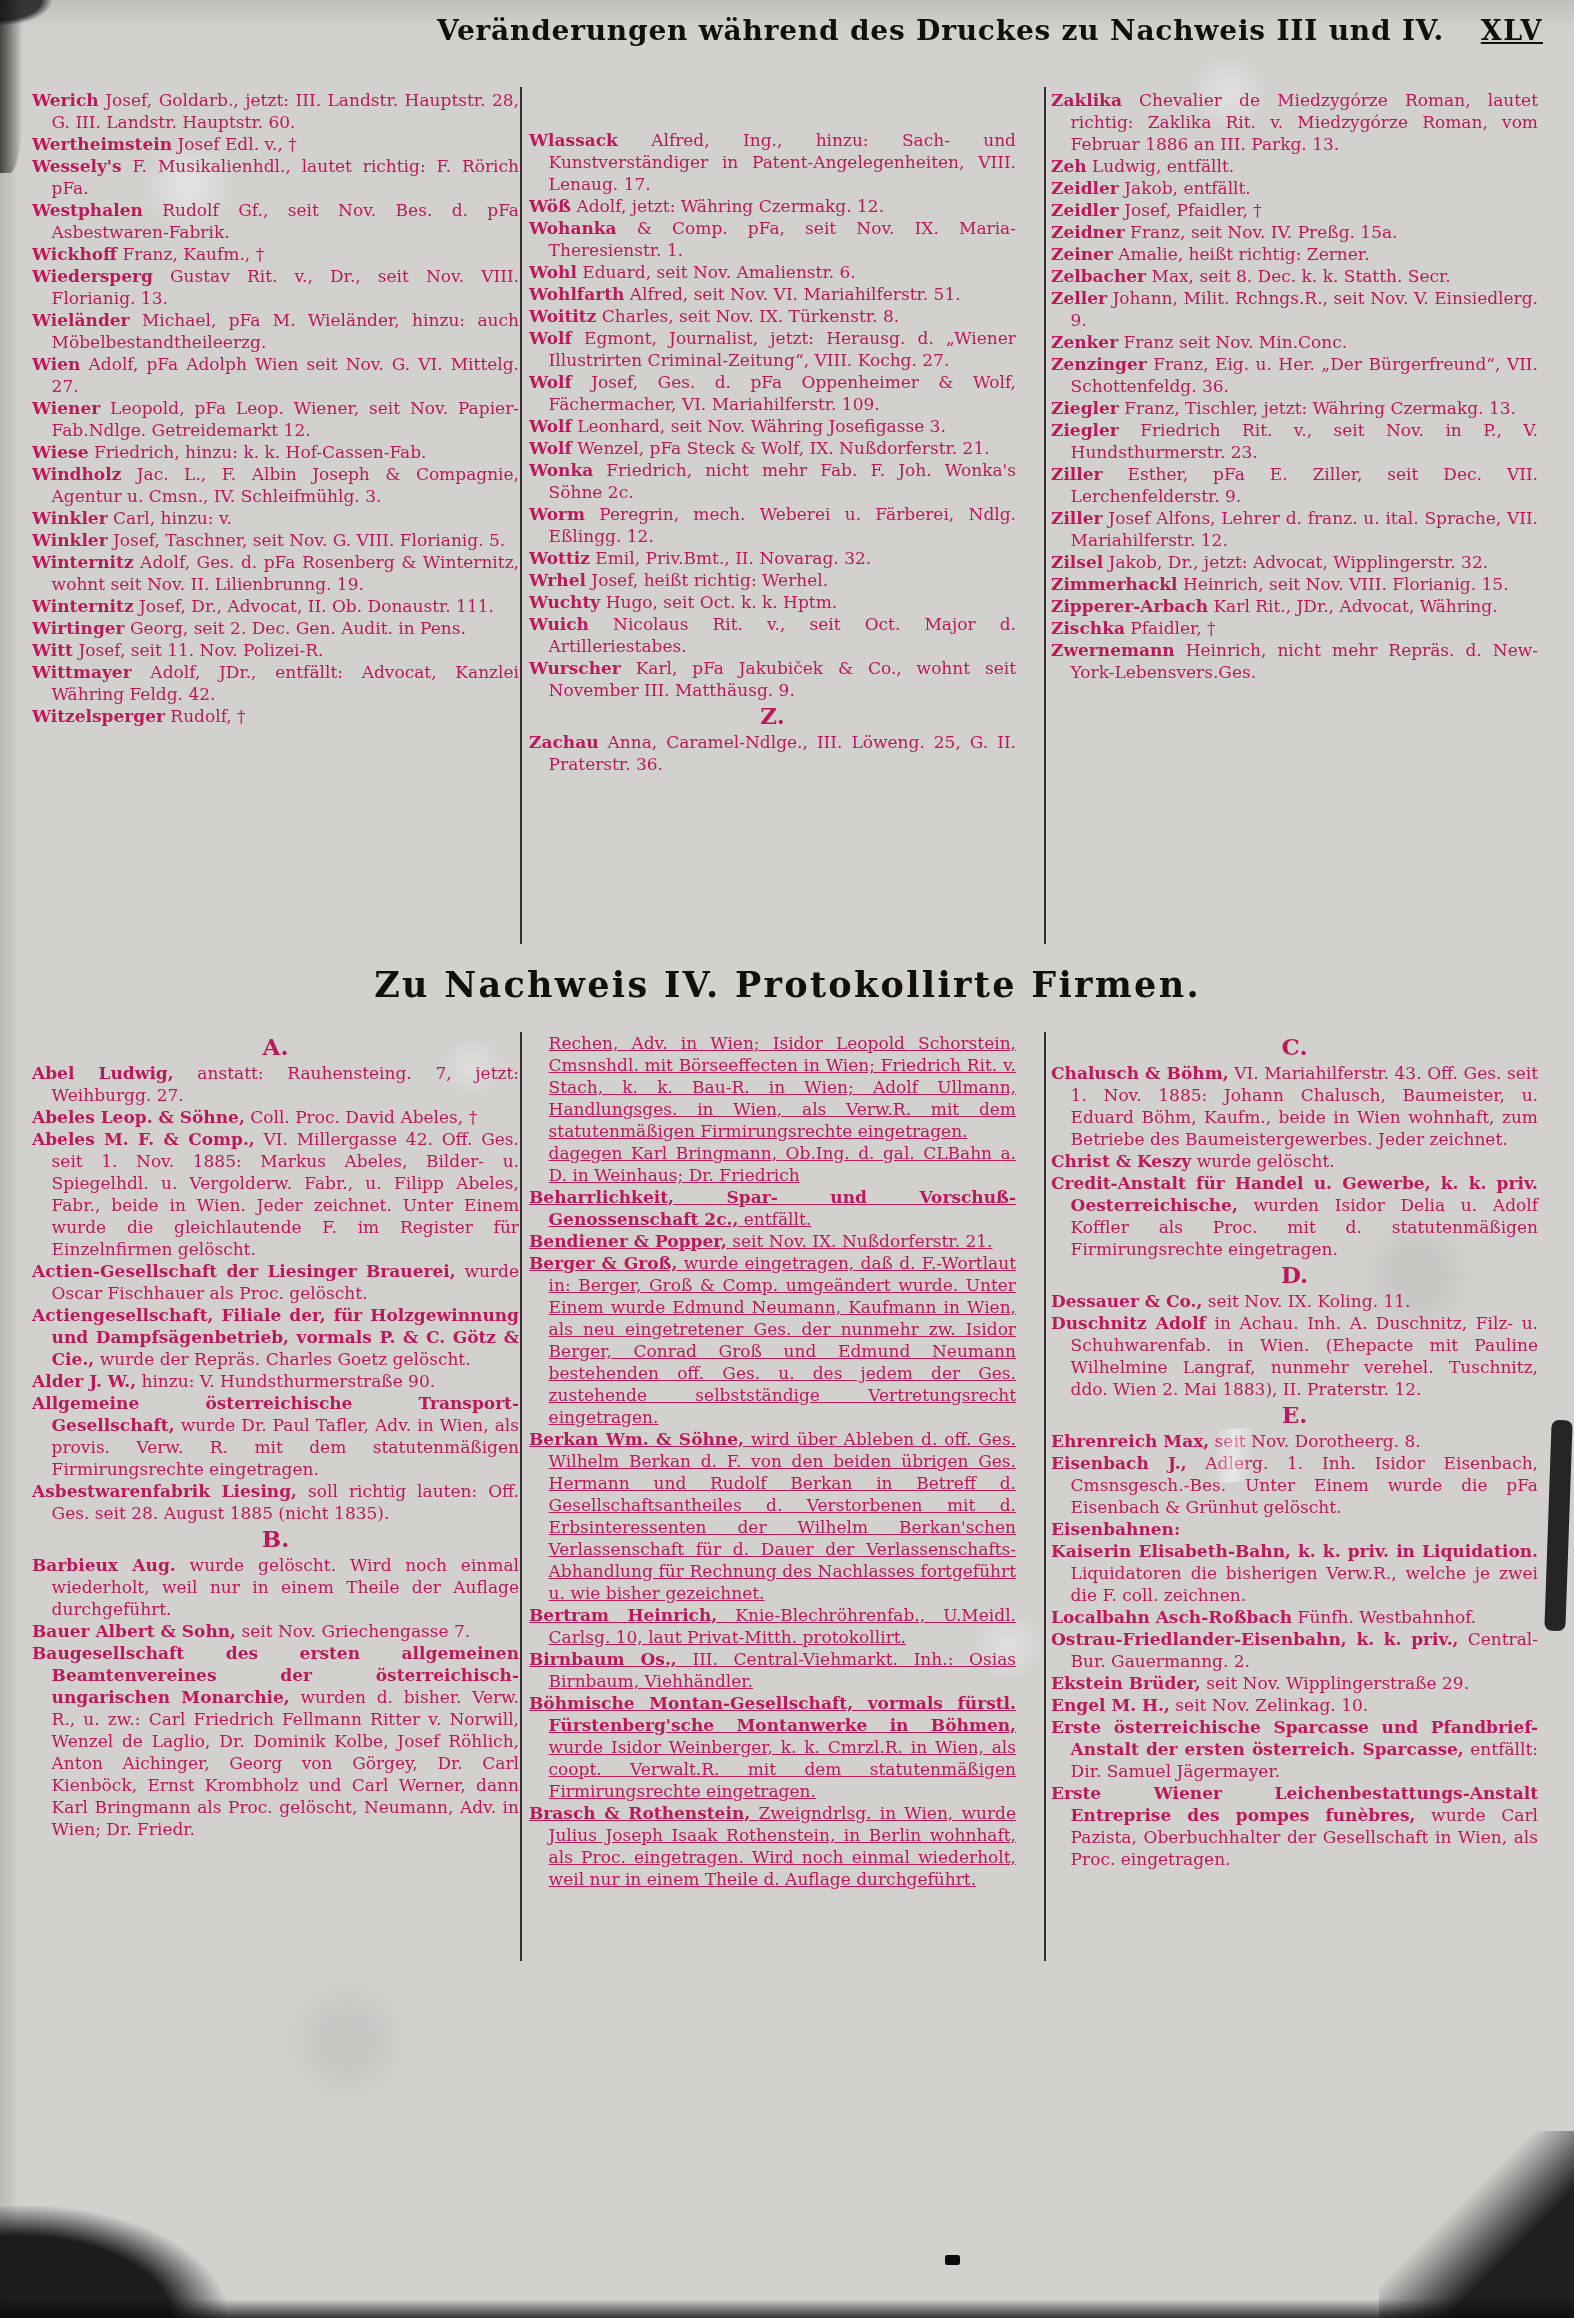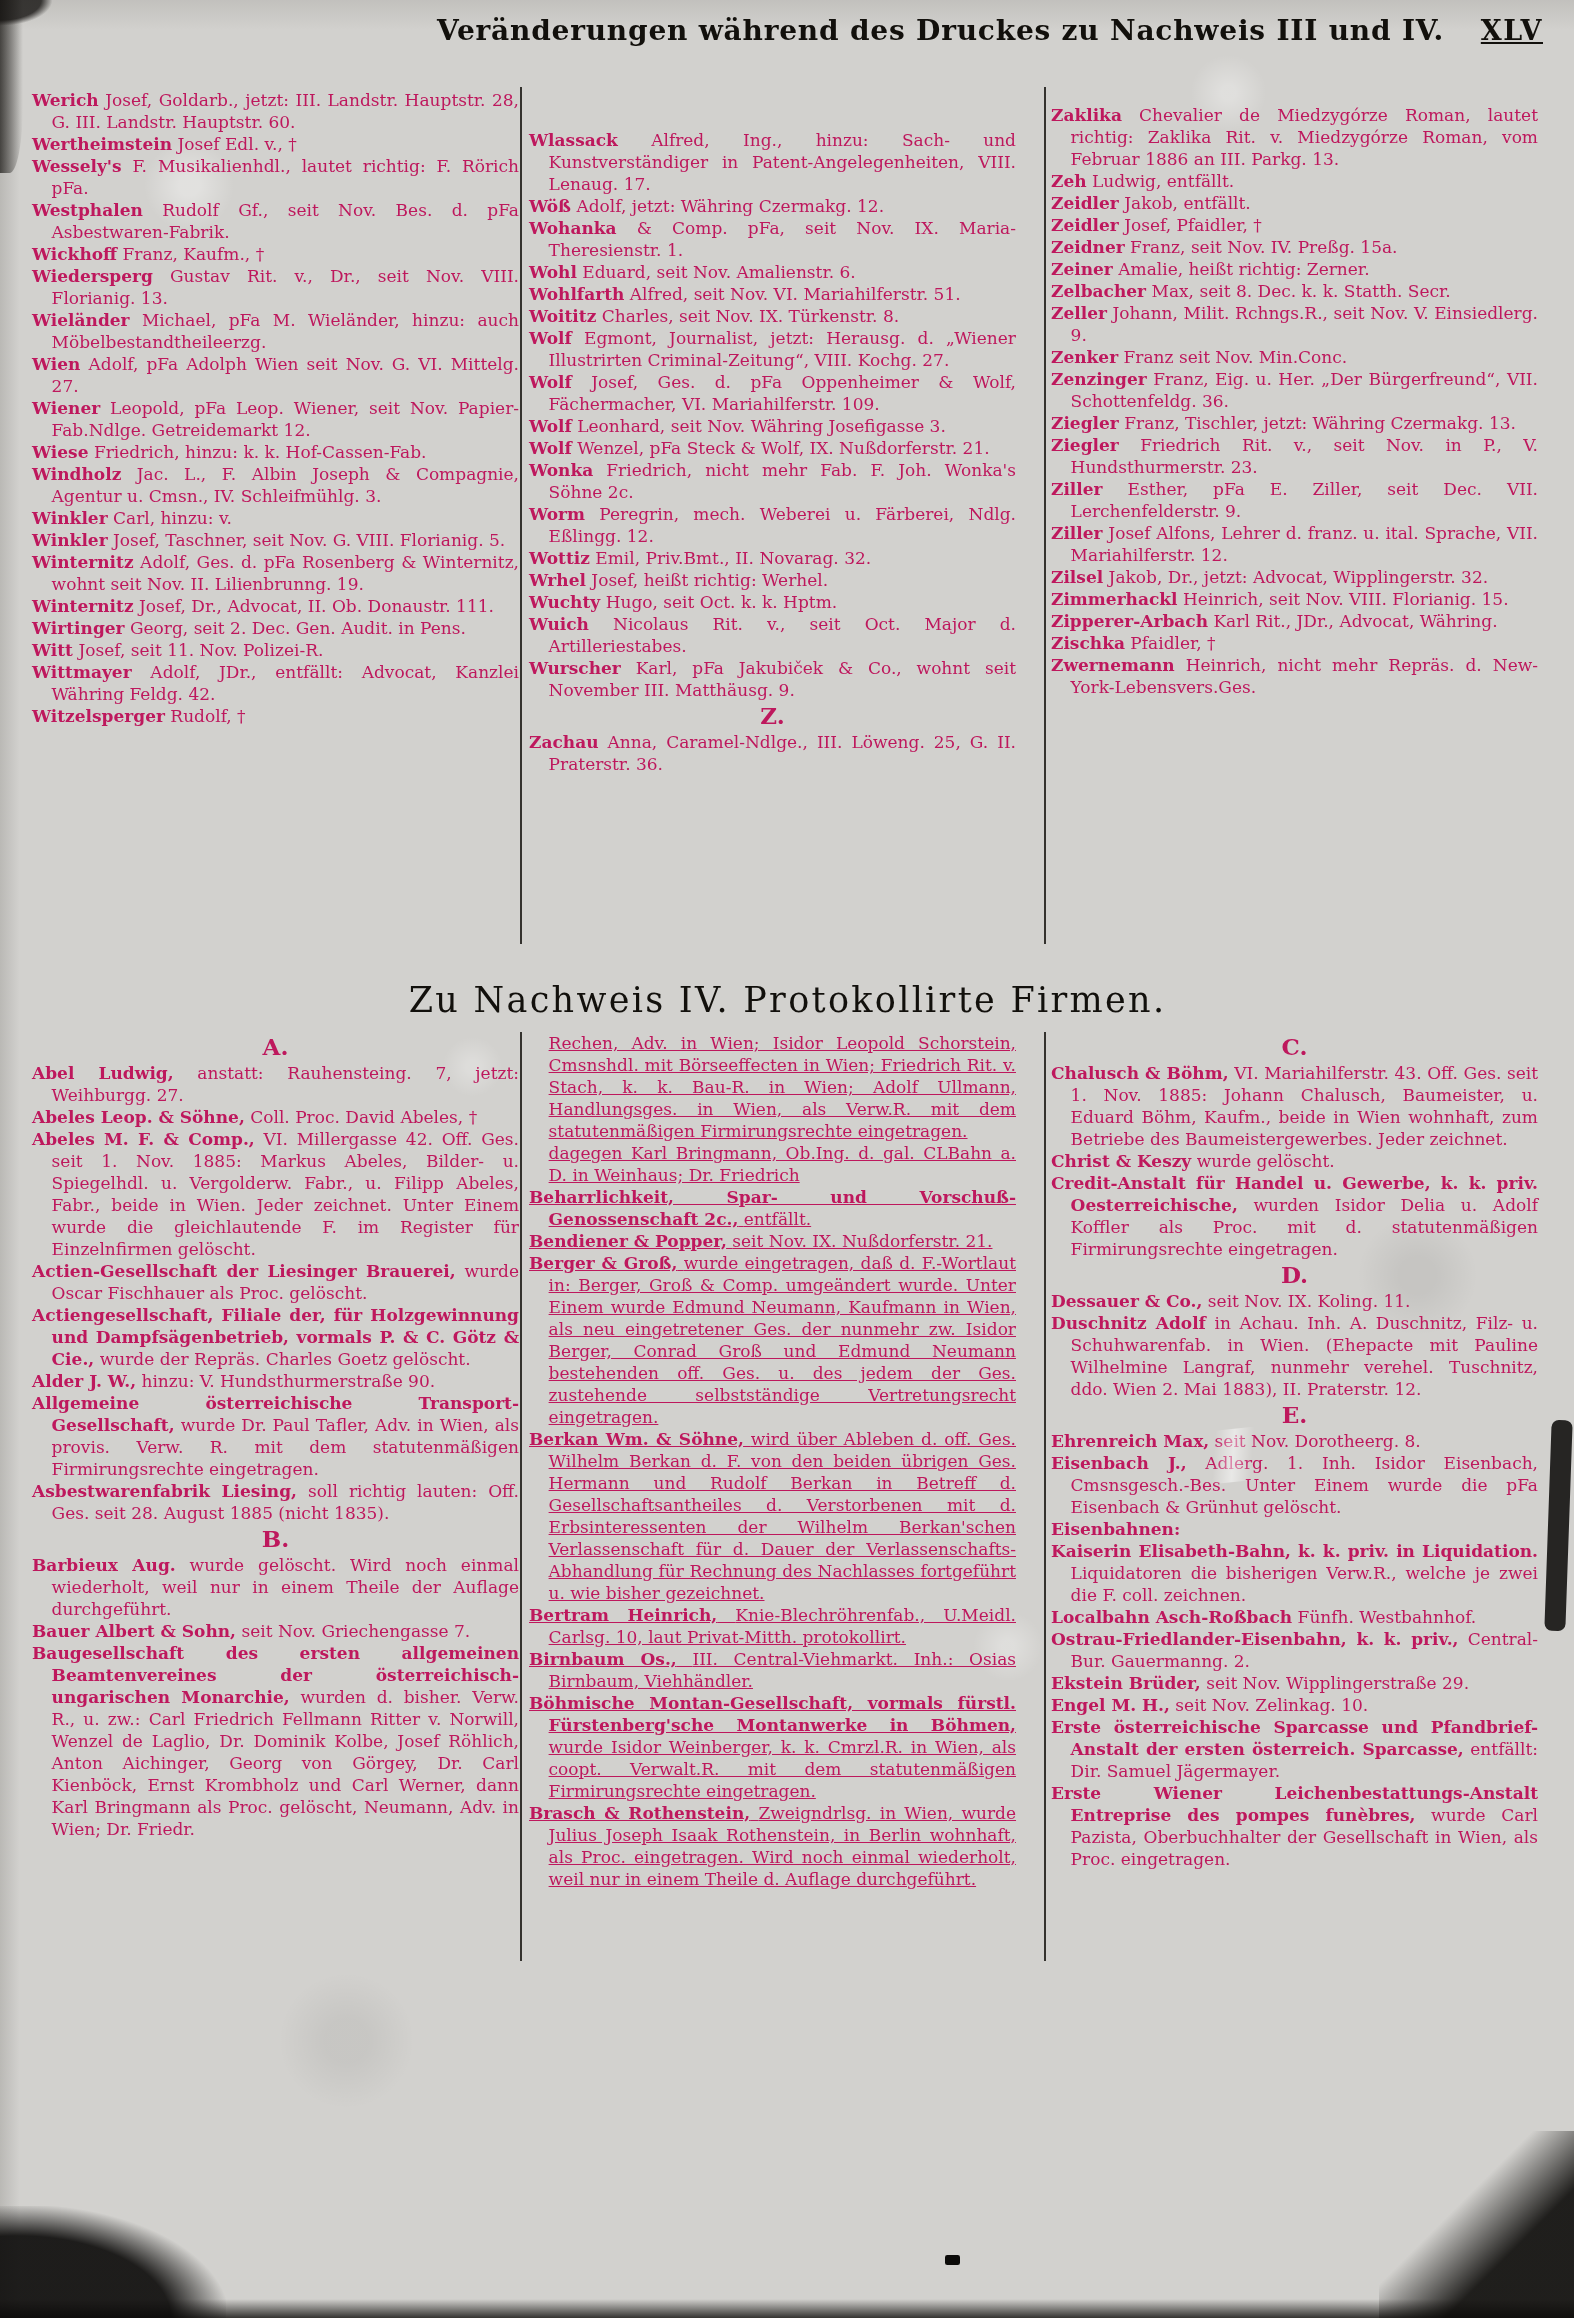--- a/index.html
+++ b/index.html
@@ -40,21 +40,21 @@
   .entry{text-indent:-19.6px;padding-left:19.6px;}
   .entry-name{font-weight:bold;}
   .continuation{text-indent:0;padding-left:19.6px;}
   .letter-heading{
     text-align:center;font-weight:bold;font-size:23px;line-height:30px;
     text-indent:0;padding-left:0;margin-top:3px;margin-bottom:1.5px;
   }
   .vrule{position:absolute;width:1.5px;background:#34322e;}
   .section-heading{
     position:absolute;top:964px;left:0;width:1575px;text-align:center;
-    font-size:35px;font-weight:normal;letter-spacing:2.3px;color:#12100c;margin-top:16px;
+    font-size:35px;font-weight:bold;letter-spacing:2.3px;color:#12100c;
   }
   
   .art{position:absolute;pointer-events:none;}
   .art-topleft{
     left:0;top:0;width:22.6px;height:173px;
     background:linear-gradient(to right,rgba(30,28,25,.75),rgba(30,28,25,0));
     border-bottom-right-radius:60% 40%;
   }
   .art-topleft-hook{
     left:0;top:0;width:53px;height:25.6px;
@@ -128,21 +128,21 @@
     <p class="entry"><span class="entry-name">Wonka</span> <span class="entry-text">Friedrich, nicht mehr Fab. F. Joh. Wonka's Söhne 2c.</span></p>
     <p class="entry"><span class="entry-name">Worm</span> <span class="entry-text">Peregrin, mech. Weberei u. Färberei, Ndlg. Eßlingg. 12.</span></p>
     <p class="entry"><span class="entry-name">Wottiz</span> <span class="entry-text">Emil, Priv.Bmt., II. Novarag. 32.</span></p>
     <p class="entry"><span class="entry-name">Wrhel</span> <span class="entry-text">Josef, heißt richtig: Werhel.</span></p>
     <p class="entry"><span class="entry-name">Wuchty</span> <span class="entry-text">Hugo, seit Oct. k. k. Hptm.</span></p>
     <p class="entry"><span class="entry-name">Wuich</span> <span class="entry-text">Nicolaus Rit. v., seit Oct. Major d. Artilleriestabes.</span></p>
     <p class="entry"><span class="entry-name">Wurscher</span> <span class="entry-text">Karl, pFa Jakubiček &amp; Co., wohnt seit November III. Matthäusg. 9.</span></p>
     <p class="letter-heading">Z.</p>
     <p class="entry"><span class="entry-name">Zachau</span> <span class="entry-text">Anna, Caramel-Ndlge., III. Löweng. 25, G. II. Praterstr. 36.</span></p>
   </div>
-<div class="col" style="top:89px;left:1051px;margin-top:15px;">
+<div class="col" style="top:89px;left:1051px;">
     <p class="entry"><span class="entry-name">Zaklika</span> <span class="entry-text">Chevalier de Miedzygórze Roman, lautet richtig: Zaklika Rit. v. Miedzygórze Roman, vom Februar 1886 an III. Parkg. 13.</span></p>
     <p class="entry"><span class="entry-name">Zeh</span> <span class="entry-text">Ludwig, entfällt.</span></p>
     <p class="entry"><span class="entry-name">Zeidler</span> <span class="entry-text">Jakob, entfällt.</span></p>
     <p class="entry"><span class="entry-name">Zeidler</span> <span class="entry-text">Josef, Pfaidler, †</span></p>
     <p class="entry"><span class="entry-name">Zeidner</span> <span class="entry-text">Franz, seit Nov. IV. Preßg. 15a.</span></p>
     <p class="entry"><span class="entry-name">Zeiner</span> <span class="entry-text">Amalie, heißt richtig: Zerner.</span></p>
     <p class="entry"><span class="entry-name">Zelbacher</span> <span class="entry-text">Max, seit 8. Dec. k. k. Statth. Secr.</span></p>
     <p class="entry"><span class="entry-name">Zeller</span> <span class="entry-text">Johann, Milit. Rchngs.R., seit Nov. V. Einsiedlerg. 9.</span></p>
     <p class="entry"><span class="entry-name">Zenker</span> <span class="entry-text">Franz seit Nov. Min.Conc.</span></p>
     <p class="entry"><span class="entry-name">Zenzinger</span> <span class="entry-text">Franz, Eig. u. Her. „Der Bürgerfreund“, VII. Schottenfeldg. 36.</span></p>

